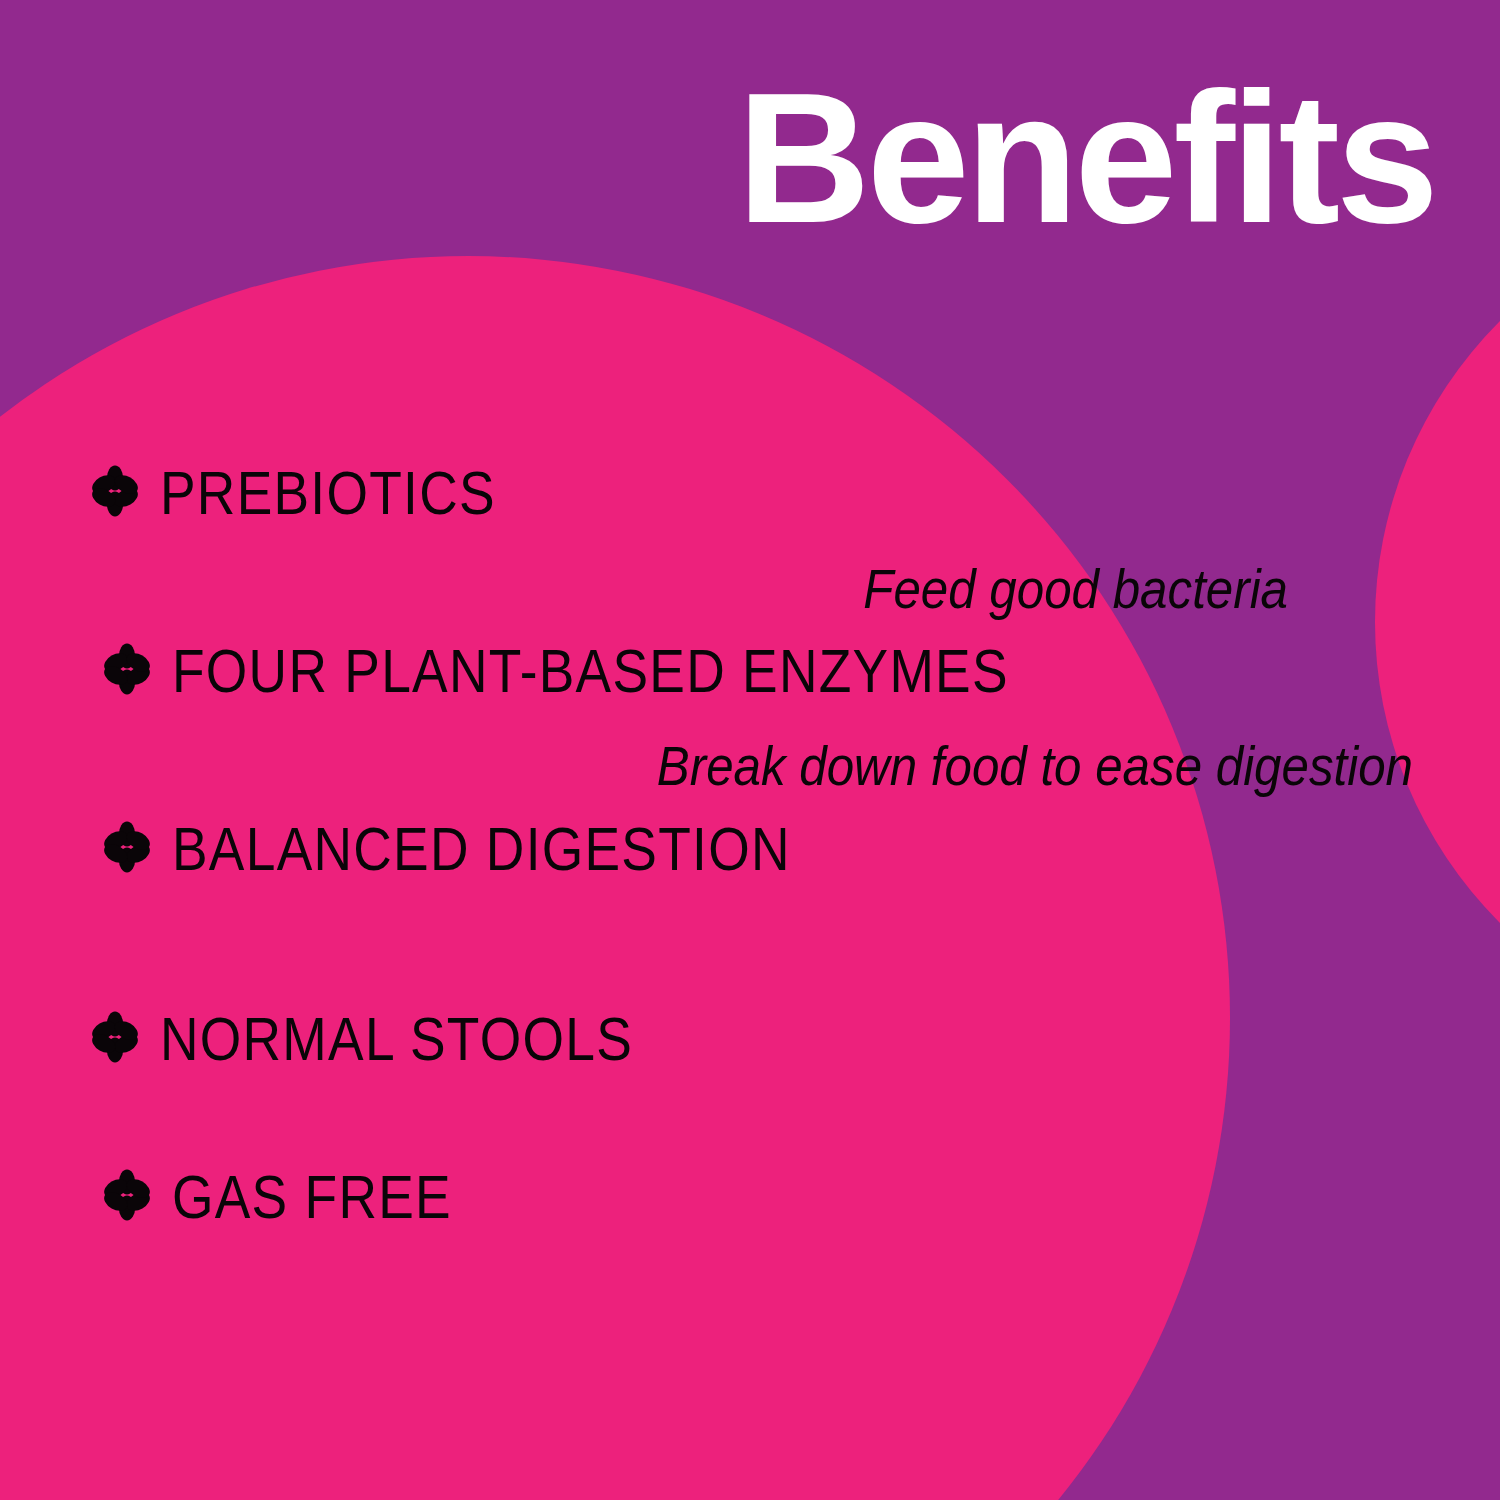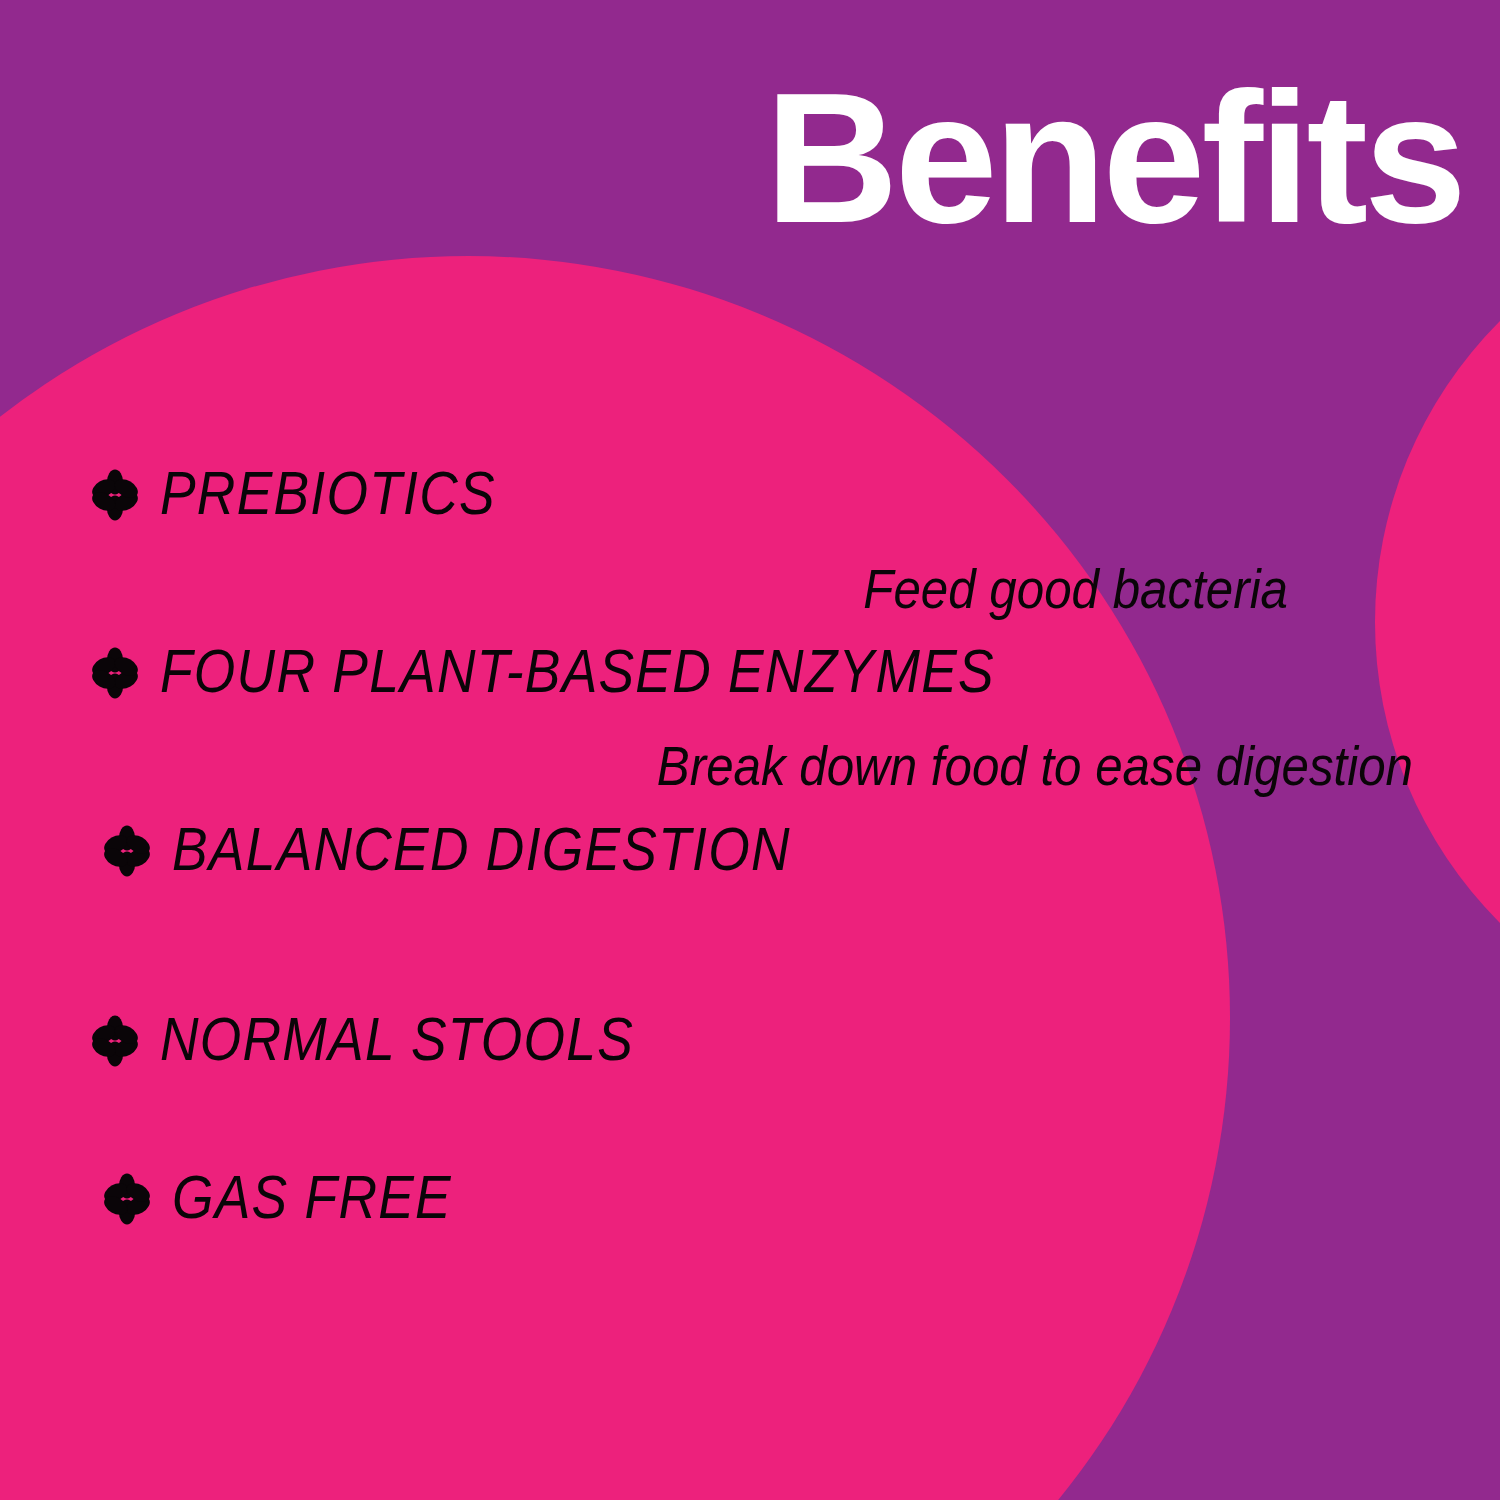--- a/index.html
+++ b/index.html
@@ -29,41 +29,39 @@
     top: 66px;
     width: 1435px;
     text-align: right;
     color: #ffffff;
     font-family: "Liberation Sans", "DejaVu Sans", sans-serif;
     font-weight: 700;
     font-size: 185px;
     line-height: 1.0;
     letter-spacing: -4px;
     white-space: nowrap;
-    padding-left: 28px;
     -webkit-font-smoothing: antialiased;
   }
   
   #benefits-list {
     position: absolute;
     left: 88px;
     top: 440px;
     width: 1330px;
   }
   .benefit-item {
     position: relative;
     margin: 0;
     padding: 0;
   }
   .benefit-main {
     display: flex;
-    align-items: center;
+    align-items: flex-start;
     color: #0a0508;
     white-space: nowrap;
-    font-style: italic;
   }
   .bullet-icon {
     flex: 0 0 auto;
     width: 54px;
     height: 54px;
     margin-right: 18px;
     display: inline-block;
     position: relative;
     top: 2px;
   }
@@ -88,21 +86,21 @@
     color: #0a0508;
     white-space: nowrap;
     transform: scaleX(0.88);
     transform-origin: right center;
     text-align: right;
     margin-top: 18px;
   }
   
   #item-0 { position: absolute; left: 0;   top: 22px;  }
   #sub-0  { position: absolute; left: 0;   top: 103px; width: 1200px; }
-  #item-1 { position: absolute; left: 0;   top: 200px; }
+  #item-1 { position: absolute; left: 12px;   top: 200px; }
   #sub-1  { position: absolute; left: 0;   top: 280px; width: 1325px; }
   #item-2 { position: absolute; left: 12px;   top: 378px; }
   #item-3 { position: absolute; left: 0;   top: 568px; }
   #item-4 { position: absolute; left: 12px;   top: 726px; }
 </style>
 </head>
 <body>
 
 <div id="stage" style="background: rgb(146, 41, 142);">
 

